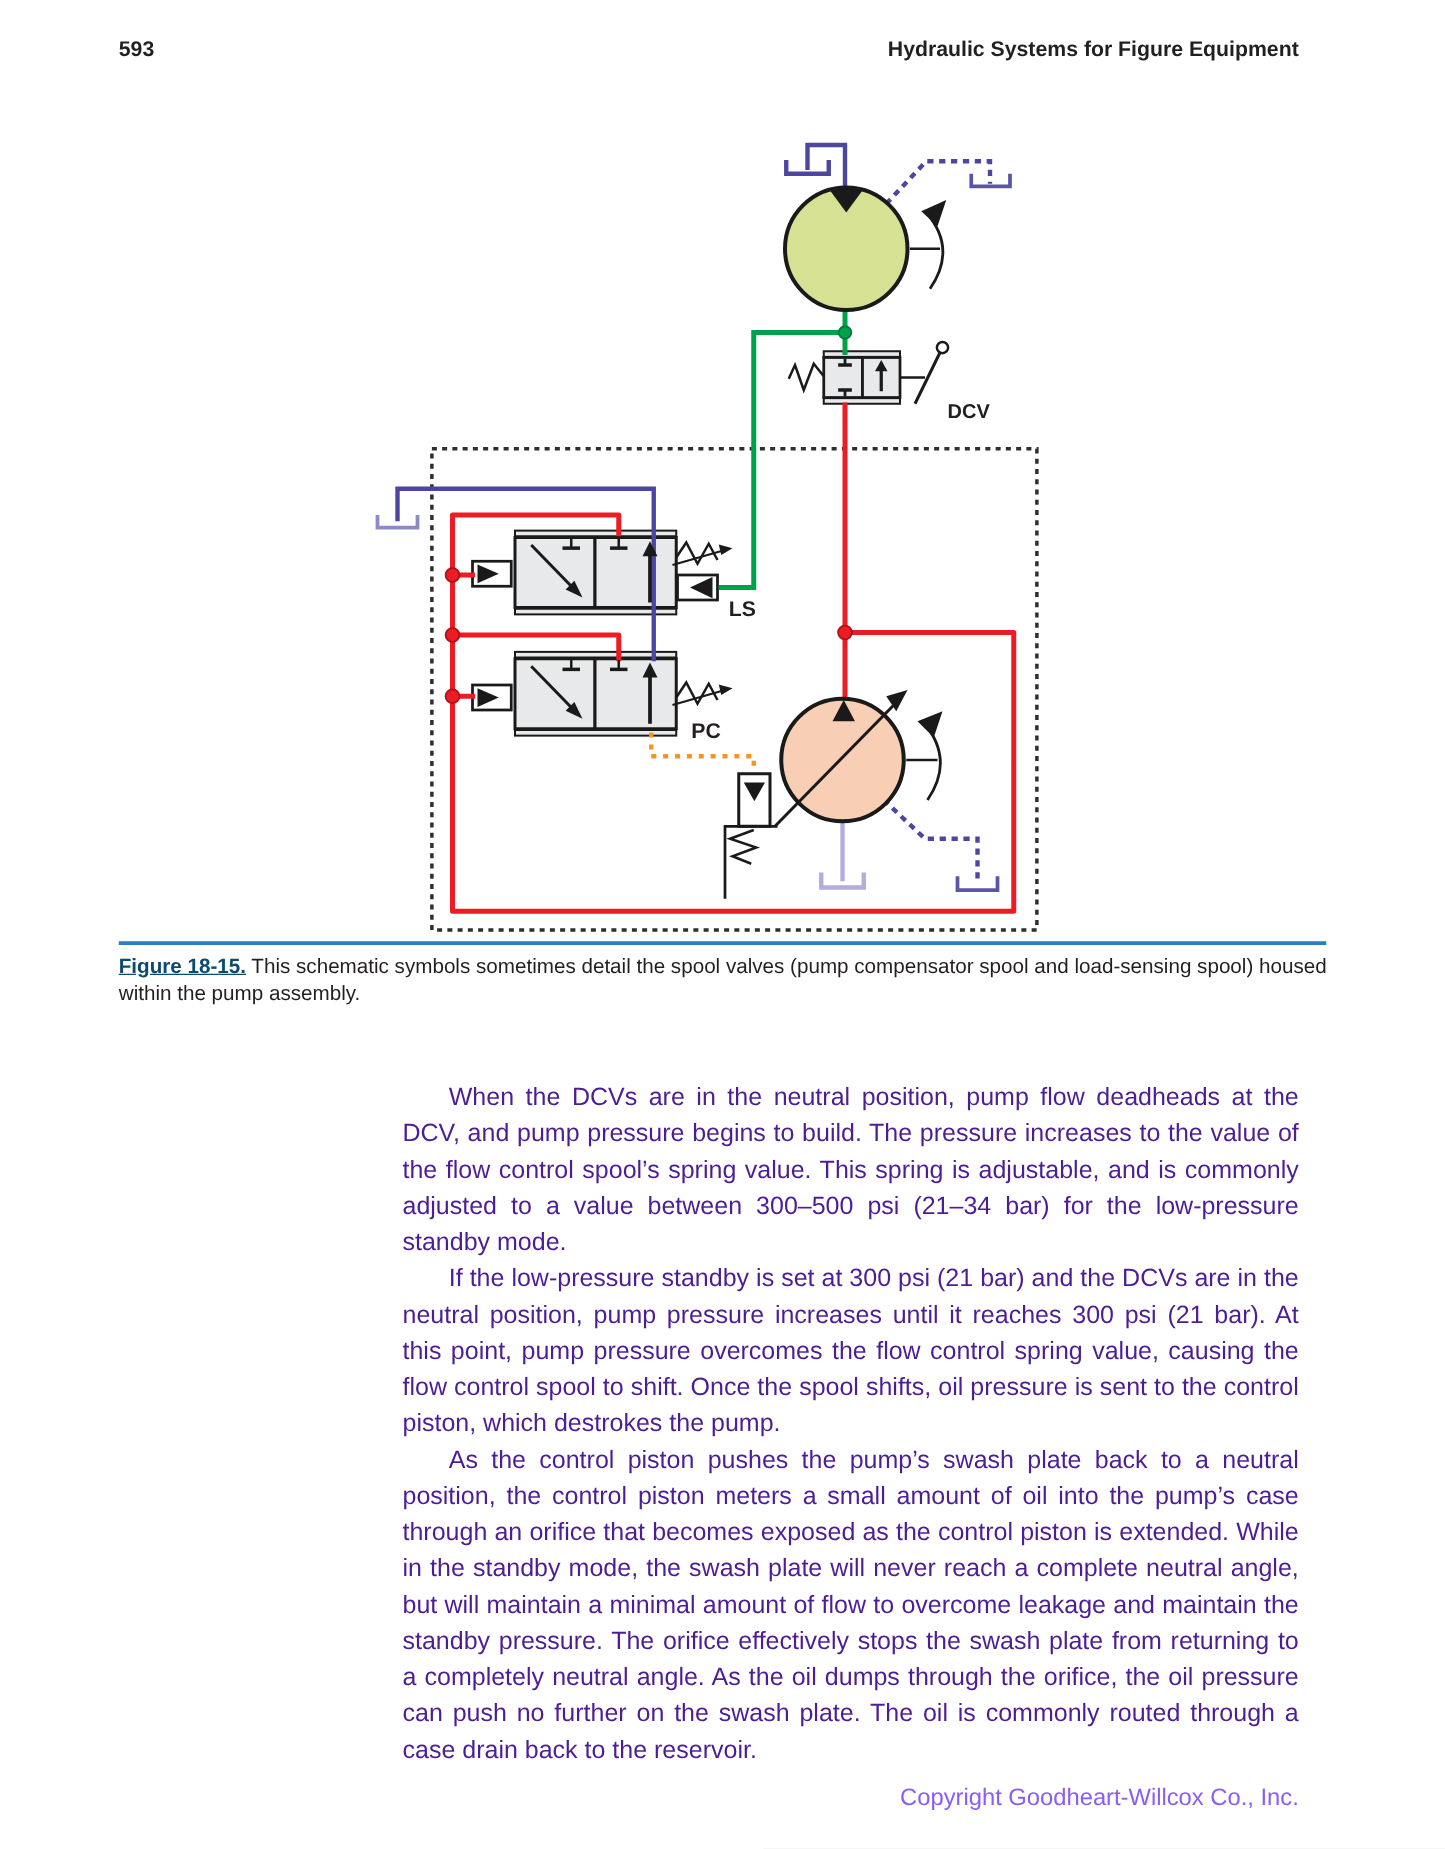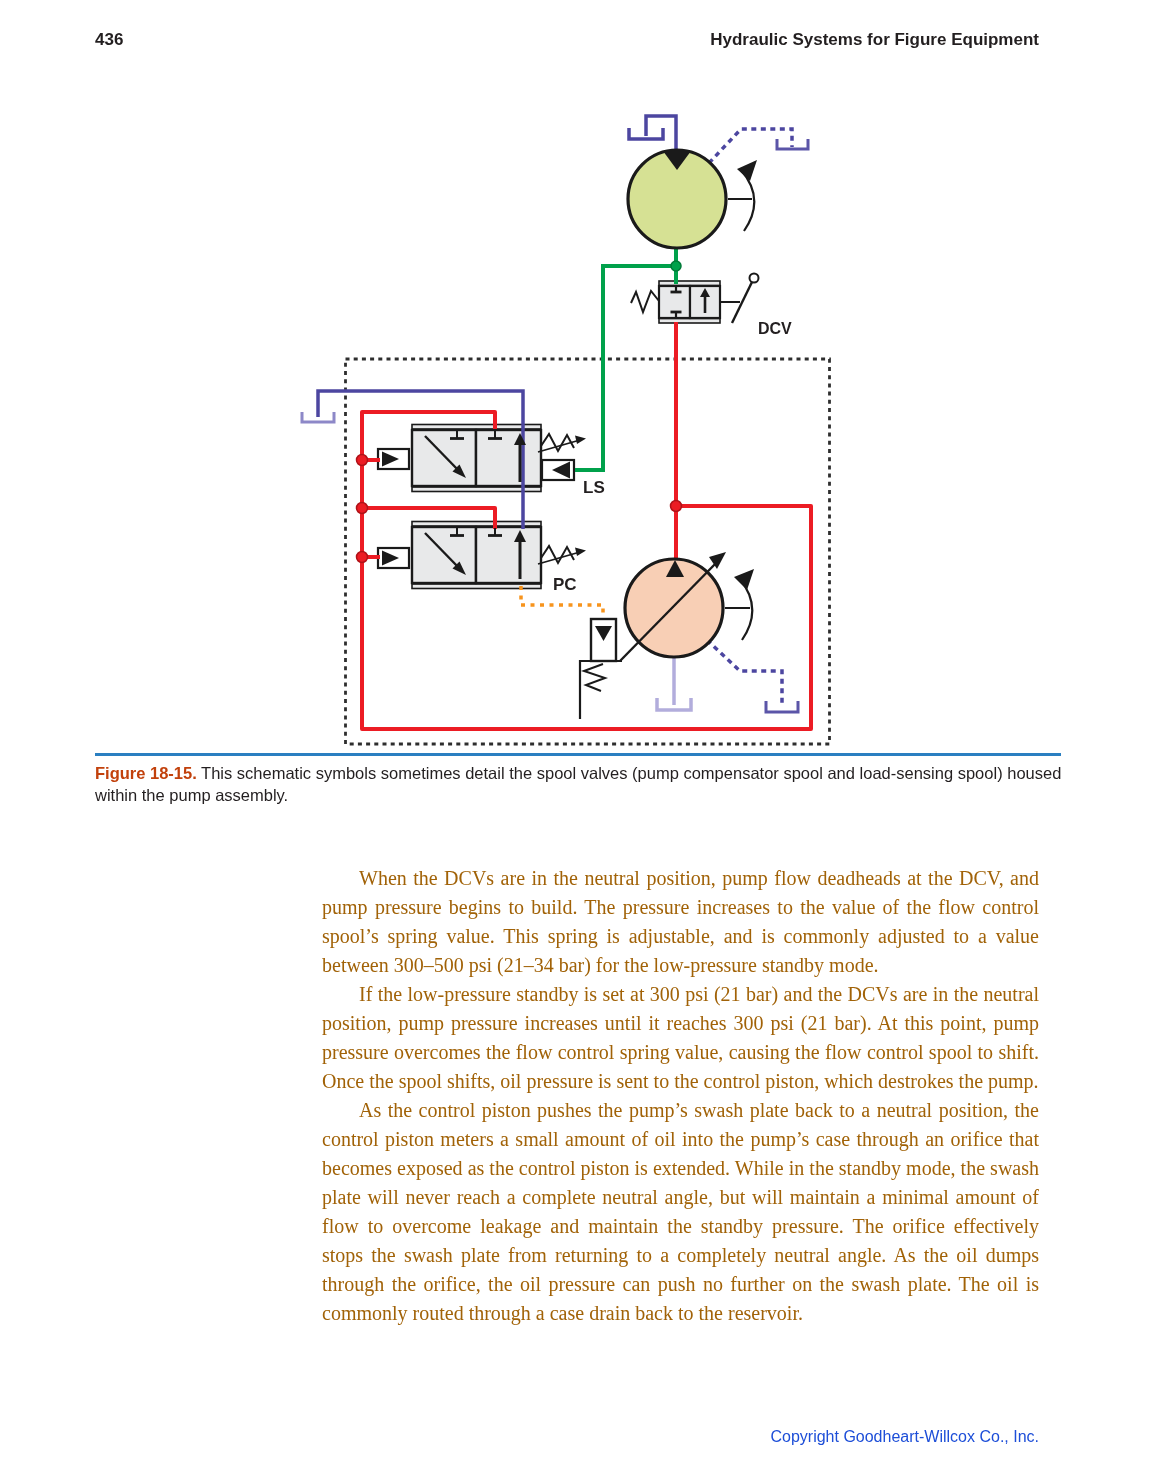--- a/index.html
+++ b/index.html
@@ -17,41 +17,41 @@
   .caption-rule {
     position:absolute; top:753px; left:95px; width:966px; height:3px;
   }
   .caption {
     position:absolute; top:763px; left:95px; width:968px;
     font-size:16.5px; line-height:21.5px; color:#231f20;
   }
   .caption .cap-label { font-weight:bold; }
   .bodytext {
     position:absolute; top:864px; left:322px; width:717px;
-    font-family:Liberation Serif, serif;
-    font-size:20px; line-height:29px; color:#a16207;
+    font-family:Liberation Sans, sans-serif;
+    font-size:20px; line-height:29px; color:#4c1d95;
     text-align:justify;
   }
   .bodytext p { margin:0; text-indent:37px; }
   .page-footer {
     position:absolute; top:1428px; left:0; right:117px;
-    text-align:right; font-size:16px; color:#1d4ed8;
+    text-align:right; font-size:19px; color:#8b5cf6;
   }
   svg text {
     font-family:"Liberation Sans", sans-serif;
     font-weight:bold; fill:#231f20;
   }
 </style>
 </head>
 <body>
 
 <div class="page">
 
   <div class="running-head">
-    <span>436</span>
+    <span>593</span>
     <span>Hydraulic Systems for Figure Equipment</span>
   </div>
 
   <svg class="fig-svg" width="1156" height="770" viewBox="0 0 1156 770">
 
     <rect x="345.5" y="359" width="484" height="385" fill="none" stroke="#2e2e2e" stroke-width="2.8" stroke-dasharray="4 4.2"></rect>
 
     <g fill="#E8E9EA" stroke="#1a1a1a">
 
       <g>
@@ -192,21 +192,21 @@
     </g>
 
     <text x="758" y="334" font-size="16">DCV</text>
     <text x="583" y="493" font-size="17">LS</text>
     <text x="553" y="590" font-size="17">PC</text>
   </svg>
 
   <div class="caption-rule" id="caption-rule" style="background: rgb(42, 127, 193);"></div>
 
   <div class="caption">
-    <span class="cap-label" id="cap-label" style="color: #c2410c;">Figure 18-15.</span><span> This schematic symbols sometimes detail the spool valves (pump compensator spool and load-sensing spool) housed within the pump assembly.</span>
+    <span class="cap-label" id="cap-label" style="color: #0c4a6e; text-decoration: underline;">Figure 18-15.</span><span> This schematic symbols sometimes detail the spool valves (pump compensator spool and load-sensing spool) housed within the pump assembly.</span>
   </div>
 
   <div class="bodytext">
     <p>When the DCVs are in the neutral position, pump flow deadheads at the DCV, and pump pressure begins to build. The pressure increases to the value of the flow control spool’s spring value. This spring is adjustable, and is commonly adjusted to a value between 300–500 psi (21–34 bar) for the low-pressure standby mode.</p>
     <p>If the low-pressure standby is set at 300 psi (21 bar) and the DCVs are in the neutral position, pump pressure increases until it reaches 300 psi (21 bar). At this point, pump pressure overcomes the flow control spring value, causing the flow control spool to shift. Once the spool shifts, oil pressure is sent to the control piston, which destrokes the pump.</p>
     <p>As the control piston pushes the pump’s swash plate back to a neutral position, the control piston meters a small amount of oil into the pump’s case through an orifice that becomes exposed as the control piston is extended. While in the standby mode, the swash plate will never reach a complete neutral angle, but will maintain a minimal amount of flow to overcome leakage and maintain the standby pressure. The orifice effectively stops the swash plate from returning to a completely neutral angle. As the oil dumps through the orifice, the oil pressure can push no further on the swash plate. The oil is commonly routed through a case drain back to the reservoir.</p>
   </div>
 
   <div class="page-footer">Copyright Goodheart-Willcox Co., Inc.</div>
 

